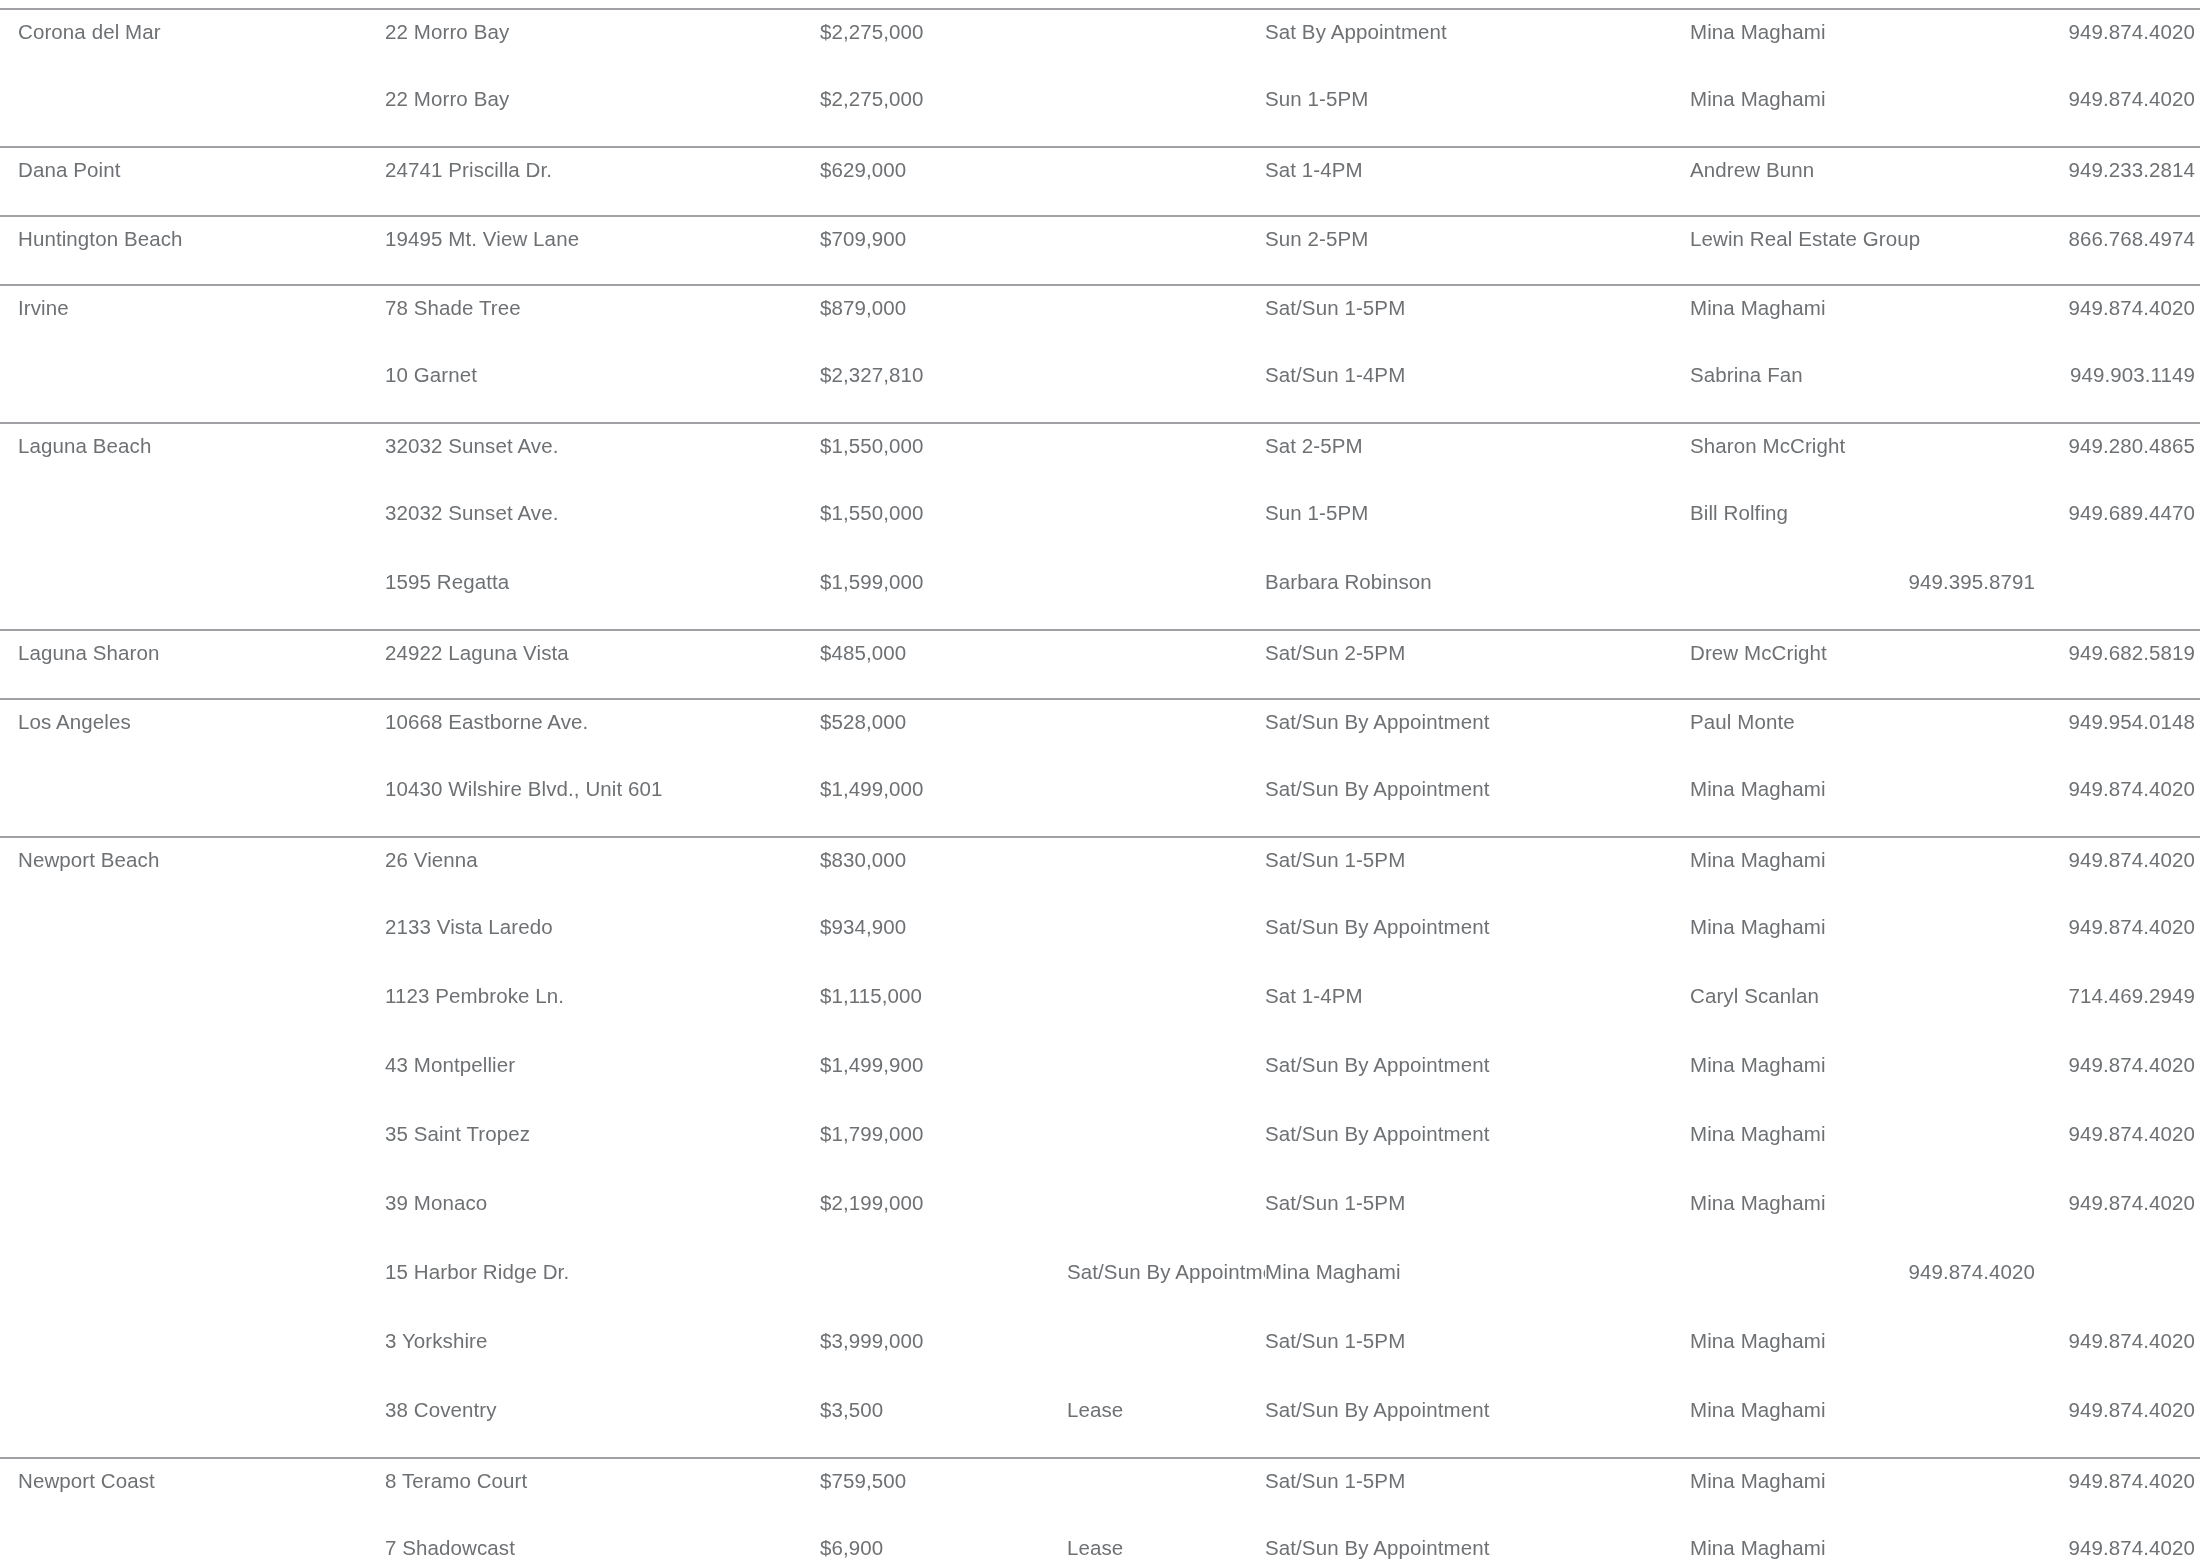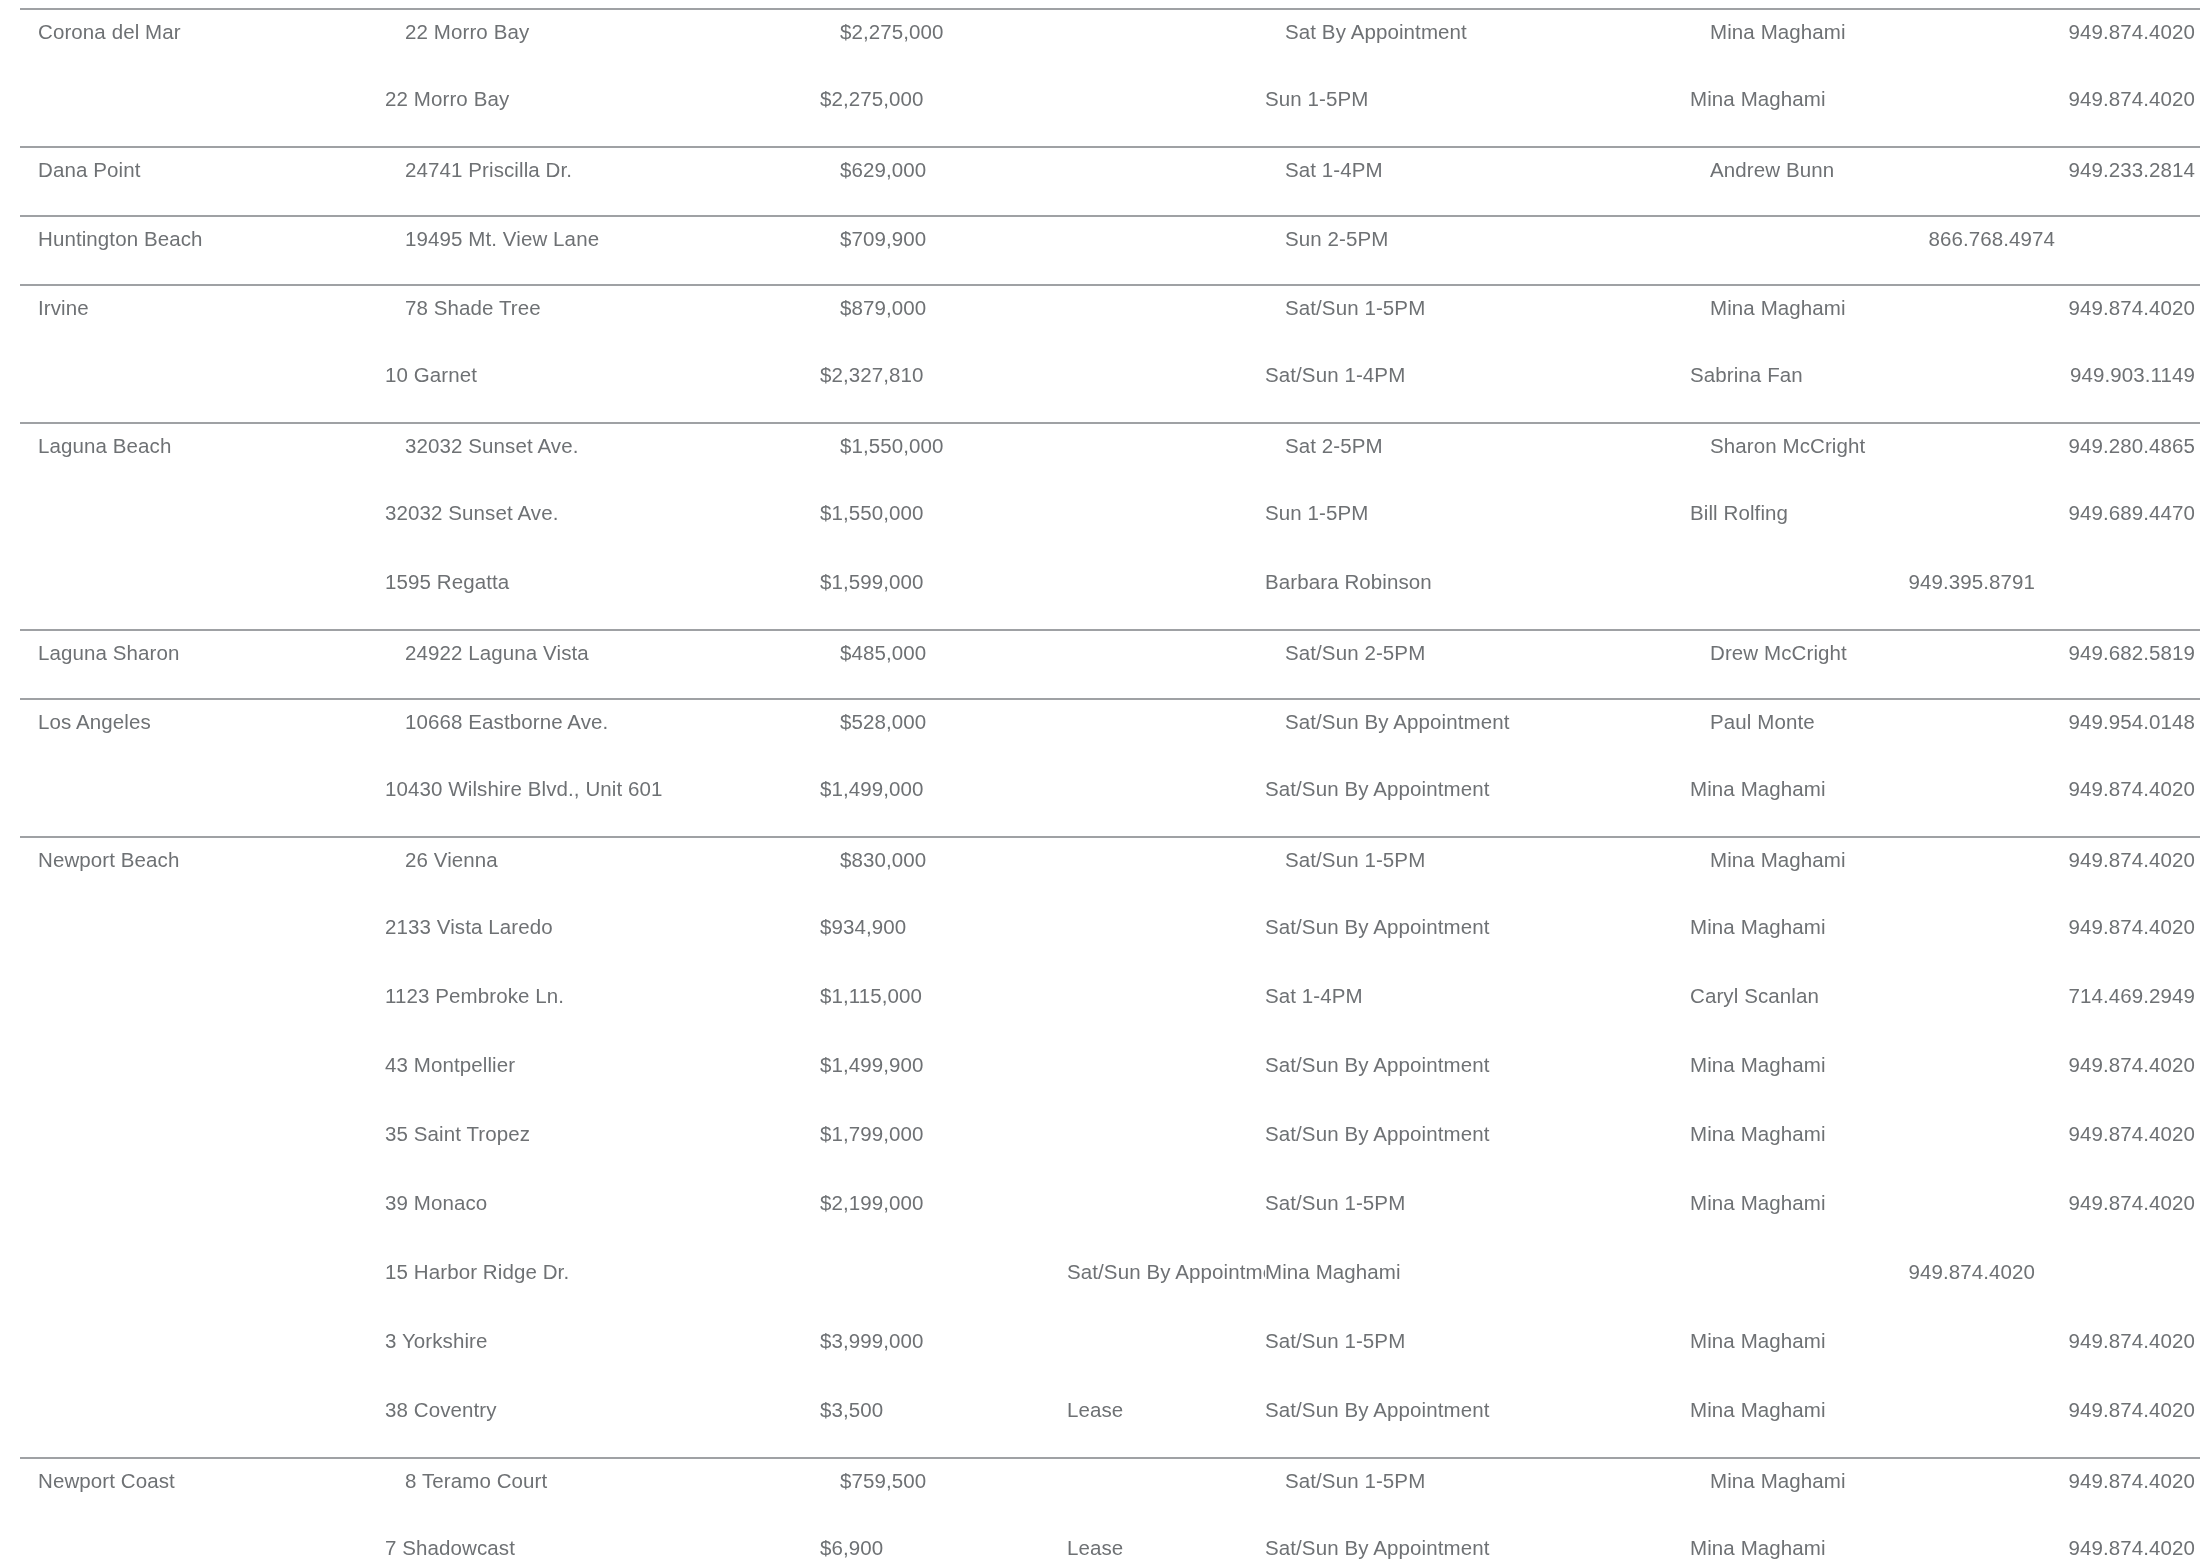--- a/index.html
+++ b/index.html
@@ -18,21 +18,20 @@
     width: 2200px;
   }
   .row {
     display: grid;
     grid-template-columns: 385px 435px 247px 198px 425px 350px 1fr;
     height: 69px;
     box-sizing: border-box;
   }
   .row.group-start {
     border-top: 2px solid #9fa1a4;
-    margin-left: 20px;
   }
   .cell {
     padding-top: 10px;
     font-size: 20.5px;
     line-height: 1.2;
     color: #6e7174;
     white-space: nowrap;
     overflow: hidden;
     letter-spacing: 0.1px;
   }
@@ -72,20 +71,21 @@
     <div class="cell agent">Andrew Bunn</div>
     <div class="cell phone">949.233.2814</div>
   </div>
 
   <div class="row group-start">
     <div class="cell city">Huntington Beach</div>
     <div class="cell address">19495 Mt. View Lane</div>
     <div class="cell price">$709,900</div>
     <div class="cell lease"></div>
     <div class="cell time">Sun 2-5PM</div>
+    <div class="cell agent">Lewin Real Estate Group</div>
     <div class="cell phone">866.768.4974</div>
   </div>
 
   <div class="row group-start">
     <div class="cell city">Irvine</div>
     <div class="cell address">78 Shade Tree</div>
     <div class="cell price">$879,000</div>
     <div class="cell lease"></div>
     <div class="cell time">Sat/Sun 1-5PM</div>
     <div class="cell agent">Mina Maghami</div>

